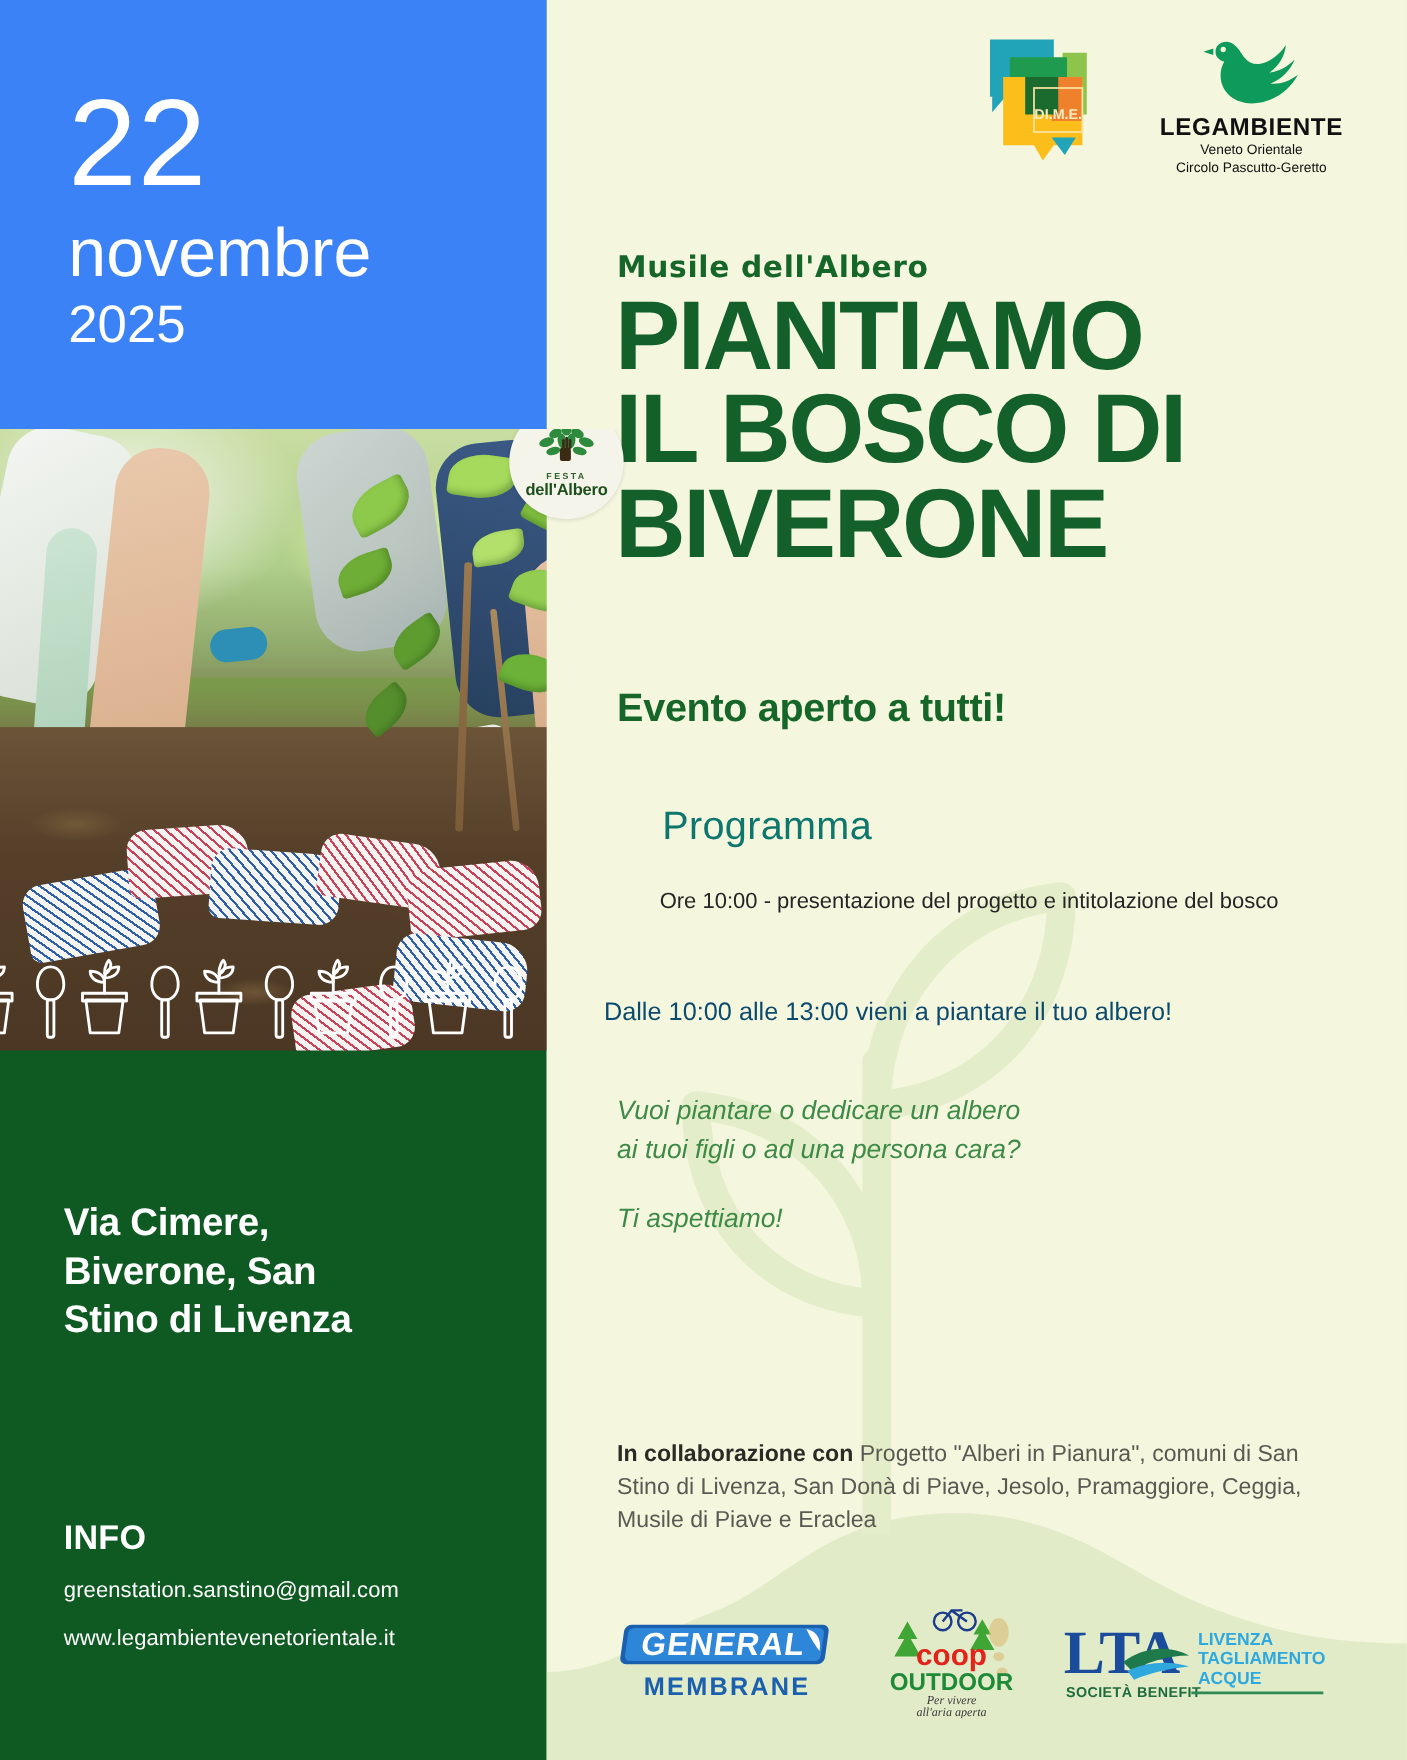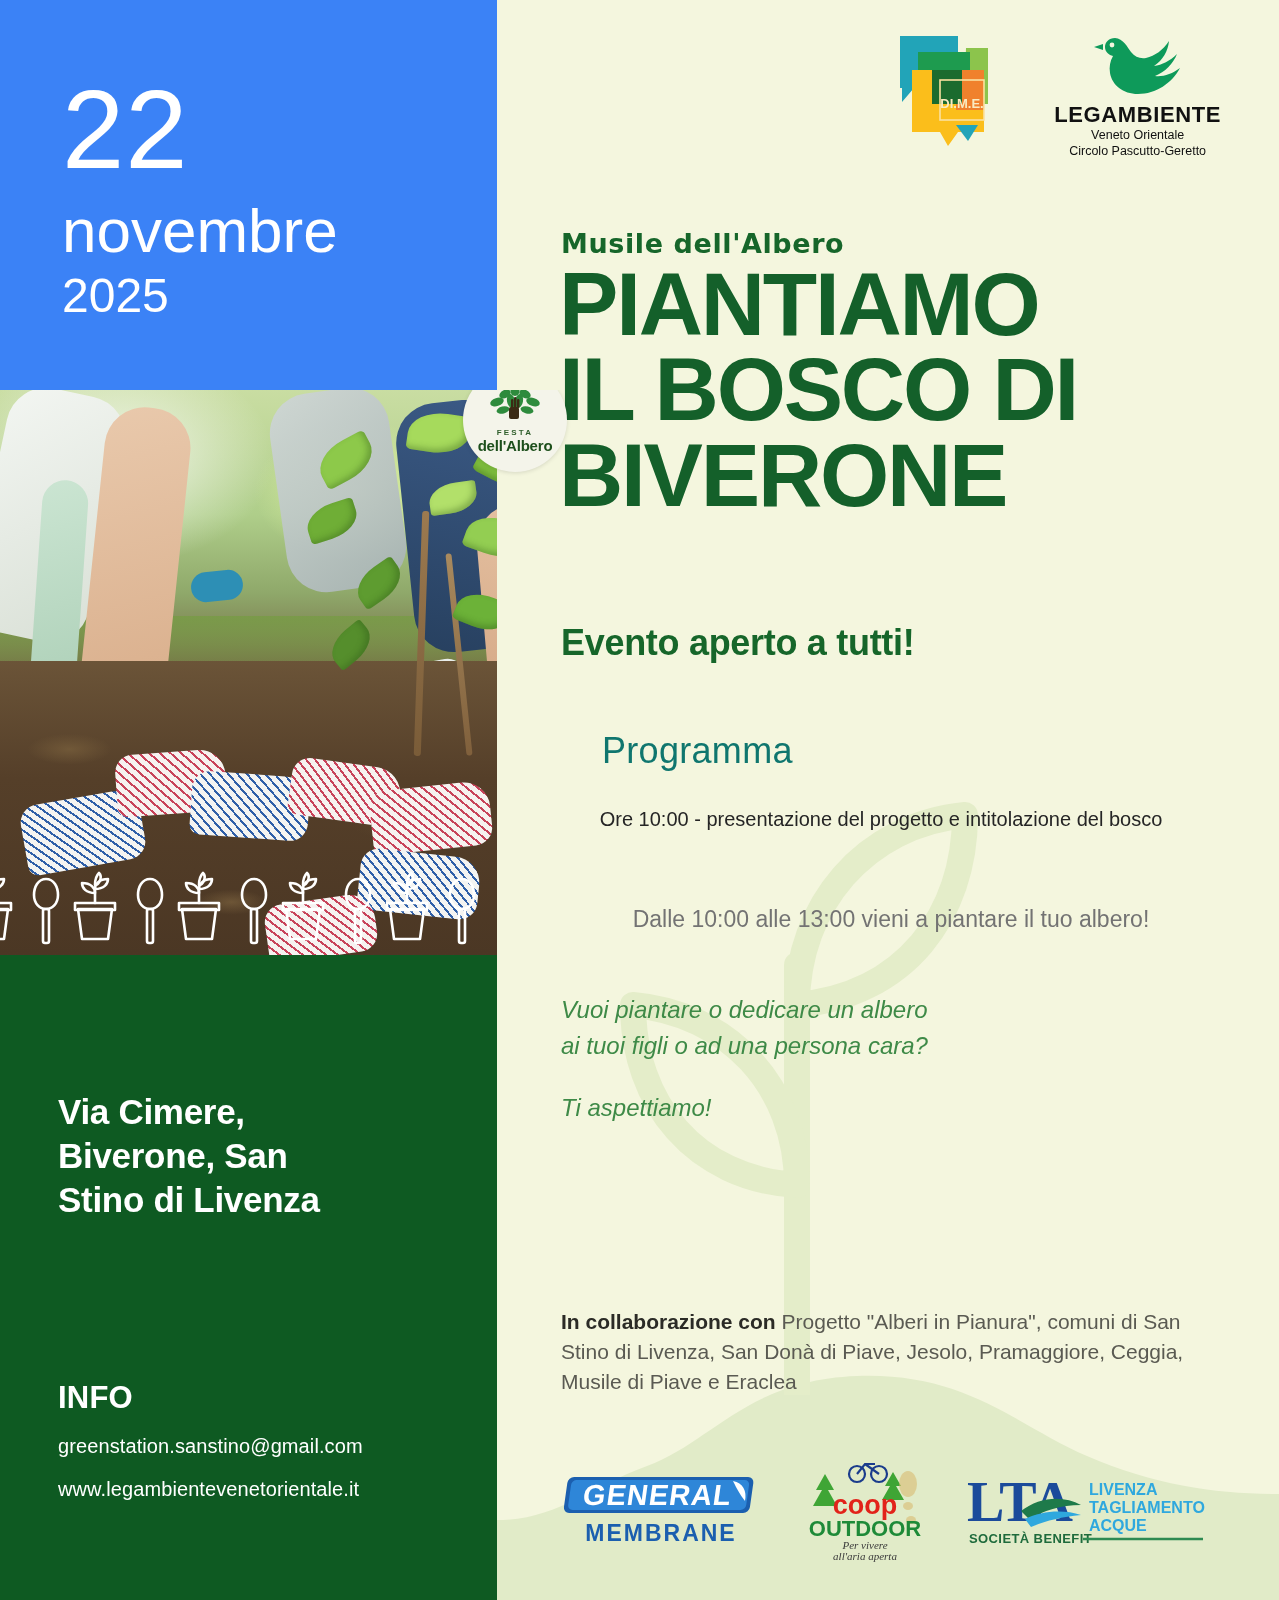--- a/index.html
+++ b/index.html
@@ -165,22 +165,22 @@
   }
   .prog-head {
     position:absolute; left:64px; top:730px;
     font-size:36px; font-weight:400; color:#0f766e; letter-spacing:.3px;margin-left:41px;
   }
   .prog-1 {
     position:absolute; left:64px; top:805px; width:640px;
     font-size:20px; color:#252525; line-height:1.42;text-align:center;
   }
   .prog-2 {
-    position:absolute; left:64px; top:903px; width:660px;
-    font-size:23px; color:#737373; line-height:1.42;text-align:center;
+    position:absolute; left:52px; top:903px; width:660px;
+    font-size:23px; color:#0c4a6e; line-height:1.42;
   }
   .ital-1 {
     position:absolute; left:64px; top:992px; width:640px;
     font-size:24px; color:#3E8A47; font-style:italic; line-height:1.5;
   }
   .ital-2 {
     position:absolute; left:64px; top:1094px;
     font-size:24px; color:#3E8A47; font-style:italic;
   }
   .contrib {

